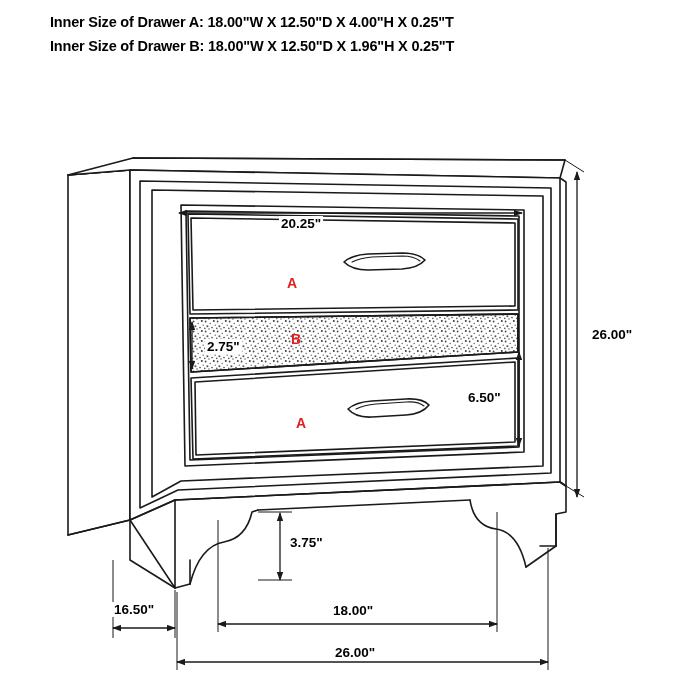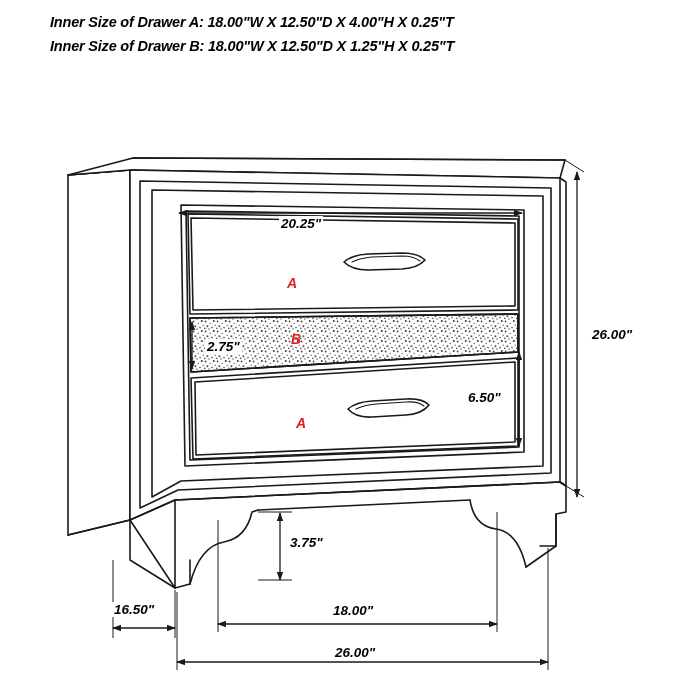--- a/index.html
+++ b/index.html
@@ -12,21 +12,20 @@
     height: 700px;
     font-family: "Liberation Sans", sans-serif;
     color: #000000;
     position: relative;
     overflow: hidden;
   }
   #stage {
     position: relative;
     width: 700px;
     height: 700px;
-    font-style: italic;
   }
   .header-line {
     position: absolute;
     left: 50px;
     font-size: 14.5px;
     font-weight: bold;
     letter-spacing: -0.2px;
     white-space: nowrap;
   }
   #hdr1 { top: 14px; }
@@ -54,21 +53,21 @@
     color: #e02020;
     white-space: nowrap;
   }
 </style>
 </head>
 <body>
 
 <div id="stage">
 
   <div class="header-line" id="hdr1">Inner Size of Drawer A: 18.00"W X 12.50"D X 4.00"H X 0.25"T</div>
-  <div class="header-line" id="hdr2">Inner Size of Drawer B: 18.00"W X 12.50"D X 1.25"H X 0.25"T</div>
+  <div class="header-line" id="hdr2">Inner Size of Drawer B: 18.00"W X 12.50"D X 1.96"H X 0.25"T</div>
 
   <svg class="diagram" viewBox="0 0 700 700">
     <defs>
       <marker id="arrHead" markerWidth="9" markerHeight="9" refX="8" refY="3.2" orient="auto" markerUnits="userSpaceOnUse">
         <path d="M0,0 L9,3.2 L0,6.4 z" fill="#1a1a1a"></path>
       </marker>
       <marker id="arrTail" markerWidth="9" markerHeight="9" refX="1" refY="3.2" orient="auto" markerUnits="userSpaceOnUse">
         <path d="M9,0 L0,3.2 L9,6.4 z" fill="#1a1a1a"></path>
       </marker>
       <pattern id="speckle" width="12" height="10" patternUnits="userSpaceOnUse">

